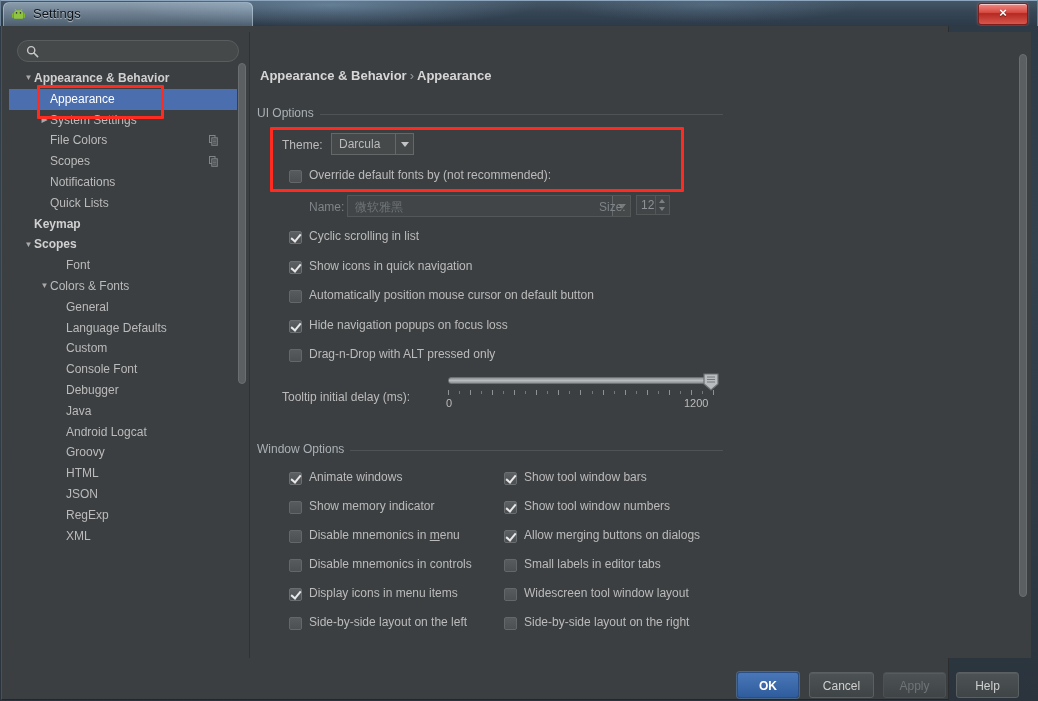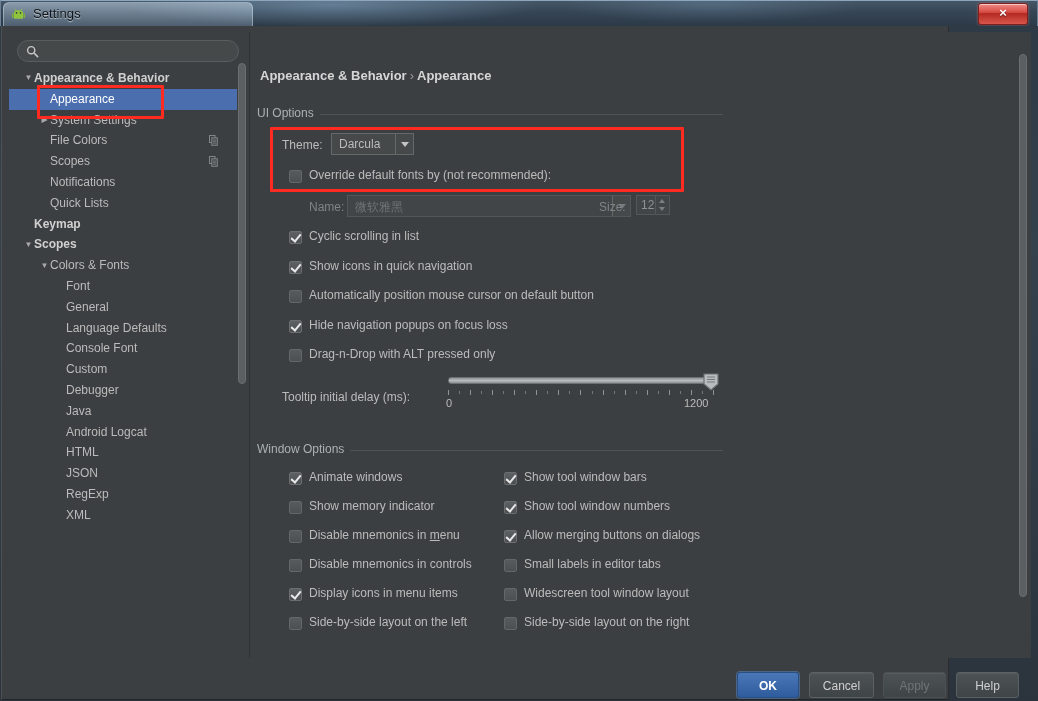--- a/index.html
+++ b/index.html
@@ -339,29 +339,30 @@
                 </svg></div>
               <div class="tree-row" style="padding-left: 30px;"><span class="tw"></span><span class="tree-label">Scopes</span><svg class="row-icon" viewBox="0 0 9 11">
                   <rect x="0.5" y="0.5" width="5.5" height="7" fill="none" stroke="#9aa0a4"></rect>
                   <rect x="2.8" y="2.8" width="5.5" height="7.5" fill="#4a4e50" stroke="#9aa0a4"></rect>
                   <path d="M4 5h3.2M4 6.6h3.2M4 8.2h3.2" stroke="#9aa0a4" stroke-width=".7"></path>
                 </svg></div>
               <div class="tree-row" style="padding-left: 30px;"><span class="tw"></span><span class="tree-label">Notifications</span></div>
               <div class="tree-row" style="padding-left: 30px;"><span class="tw"></span><span class="tree-label">Quick Lists</span></div>
               <div class="tree-row bold" style="padding-left: 14px;"><span class="tw"></span><span class="tree-label">Keymap</span></div>
               <div class="tree-row bold" style="padding-left: 14px;"><span class="tw">▼</span><span class="tree-label">Scopes</span></div>
+              <div class="tree-row" style="padding-left: 46px;"><span class="tw"></span><span class="tree-label">Font</span></div>
               <div class="tree-row" style="padding-left: 30px;"><span class="tw">▼</span><span class="tree-label">Colors &amp; Fonts</span></div>
-              <div class="tree-row" style="padding-left: 46px;"><span class="tw"></span><span class="tree-label">Font</span></div>
               <div class="tree-row" style="padding-left: 46px;"><span class="tw"></span><span class="tree-label">General</span></div>
               <div class="tree-row" style="padding-left: 46px;"><span class="tw"></span><span class="tree-label">Language Defaults</span></div>
+              <div class="tree-row" style="padding-left: 46px;"><span class="tw"></span><span class="tree-label">Custom</span></div>
               <div class="tree-row" style="padding-left: 46px;"><span class="tw"></span><span class="tree-label">Console Font</span></div>
-              <div class="tree-row" style="padding-left: 46px;"><span class="tw"></span><span class="tree-label">Custom</span></div>
               <div class="tree-row" style="padding-left: 46px;"><span class="tw"></span><span class="tree-label">Debugger</span></div>
               <div class="tree-row" style="padding-left: 46px;"><span class="tw"></span><span class="tree-label">Java</span></div>
               <div class="tree-row" style="padding-left: 46px;"><span class="tw"></span><span class="tree-label">Android Logcat</span></div>
+              <div class="tree-row" style="padding-left: 46px;"><span class="tw"></span><span class="tree-label">Groovy</span></div>
               <div class="tree-row" style="padding-left: 46px;"><span class="tw"></span><span class="tree-label">HTML</span></div>
               <div class="tree-row" style="padding-left: 46px;"><span class="tw"></span><span class="tree-label">JSON</span></div>
               <div class="tree-row" style="padding-left: 46px;"><span class="tw"></span><span class="tree-label">RegExp</span></div>
               <div class="tree-row" style="padding-left: 46px;"><span class="tw"></span><span class="tree-label">XML</span></div>
             </div>
 
           <div class="lscroll-track"></div>
           <div class="lscroll-thumb"></div>
         </div>
 

